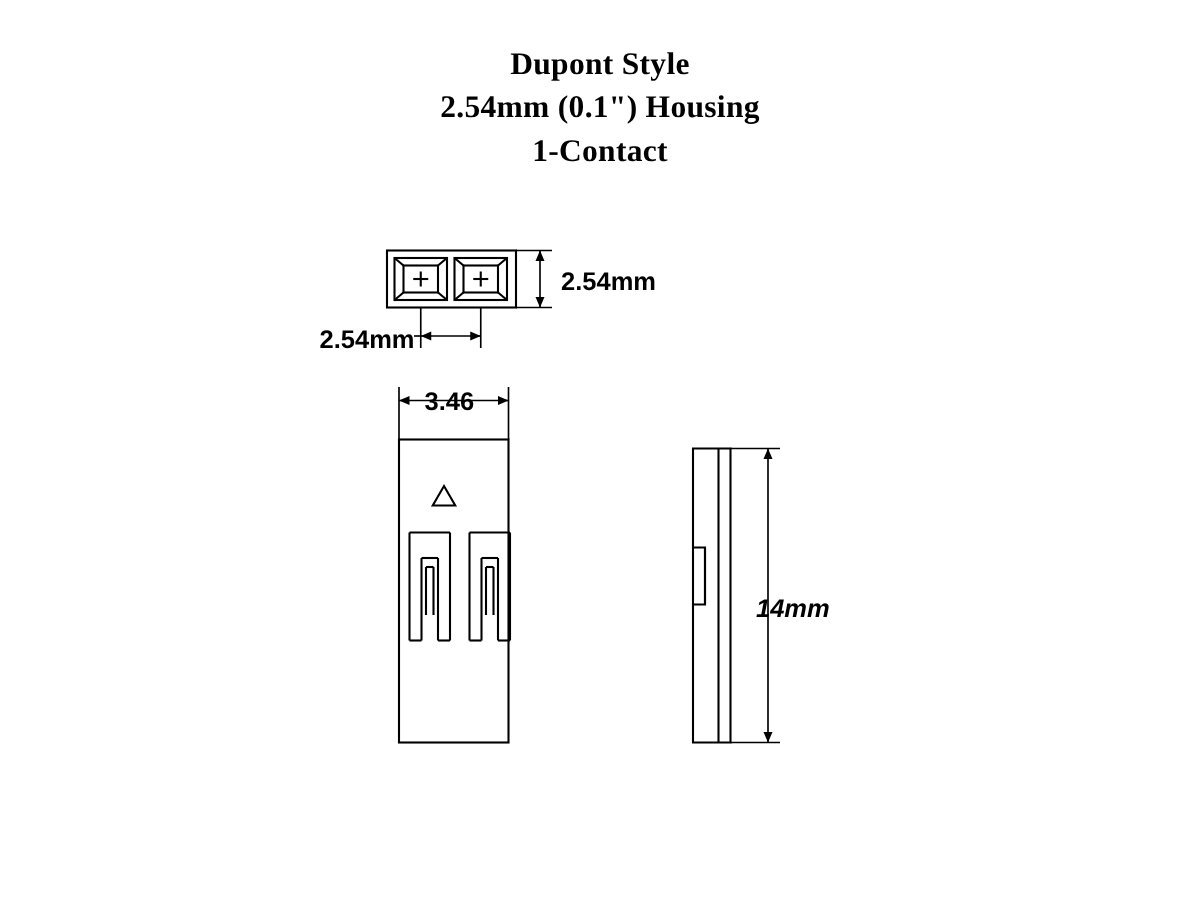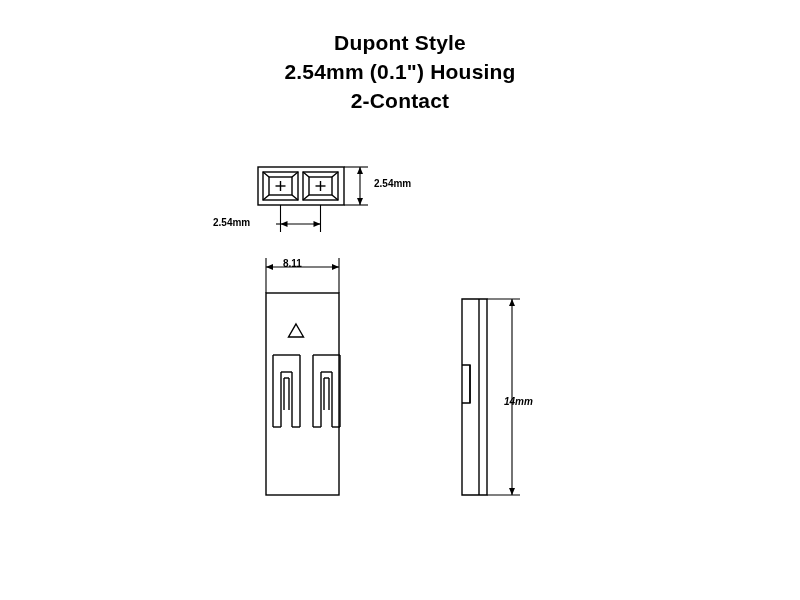--- a/index.html
+++ b/index.html
@@ -24,42 +24,43 @@
     left: 0;
     top: 28px;
     width: 800px;
     text-align: center;
   }
   .title-line {
     font-size: 21px;
     font-weight: bold;
     line-height: 29px;
     letter-spacing: 0.2px;
+    font-family: Liberation Serif, serif;
   }
   .dim-label {
     position: absolute;
-    font-size: 10px;
+    font-size: 17px;
     font-weight: bold;
     white-space: nowrap;
   }
   svg {
     position: absolute;
     left: 0;
     top: 0;
   }
 </style>
 </head>
 <body>
 
 <div id="canvas">
 
   <div class="title-block">
     <div class="title-line">Dupont Style</div>
     <div class="title-line">2.54mm (0.1") Housing</div>
-    <div class="title-line">2-Contact</div>
+    <div class="title-line">1-Contact</div>
   </div>
 
   <svg width="800" height="600" viewBox="0 0 800 600">
     <g fill="none" stroke="#000000" stroke-width="1.4" shape-rendering="geometricPrecision">
 
       <g>
 
         <rect x="258" y="167" width="86" height="38"></rect>
 
         <rect x="263" y="172" width="35" height="28"></rect>
@@ -161,17 +162,17 @@
         <path d="M512 495 L509 488 L515 488 Z" fill="#000000" stroke="none"></path>
       </g>
 
     </g>
   </svg>
 
   <div class="dim-label" style="left:374px; top:178px;">2.54mm</div>
 
   <div class="dim-label" style="left:213px; top:217px;">2.54mm</div>
 
-  <div class="dim-label" style="left:283px; top:258px;">8.11</div>
+  <div class="dim-label" style="left:283px; top:258px;">3.46</div>
 
   <div class="dim-label" style="left:504px; top:396px;font-style:italic;">14mm</div>
 
 </div>
 
 </body></html>

